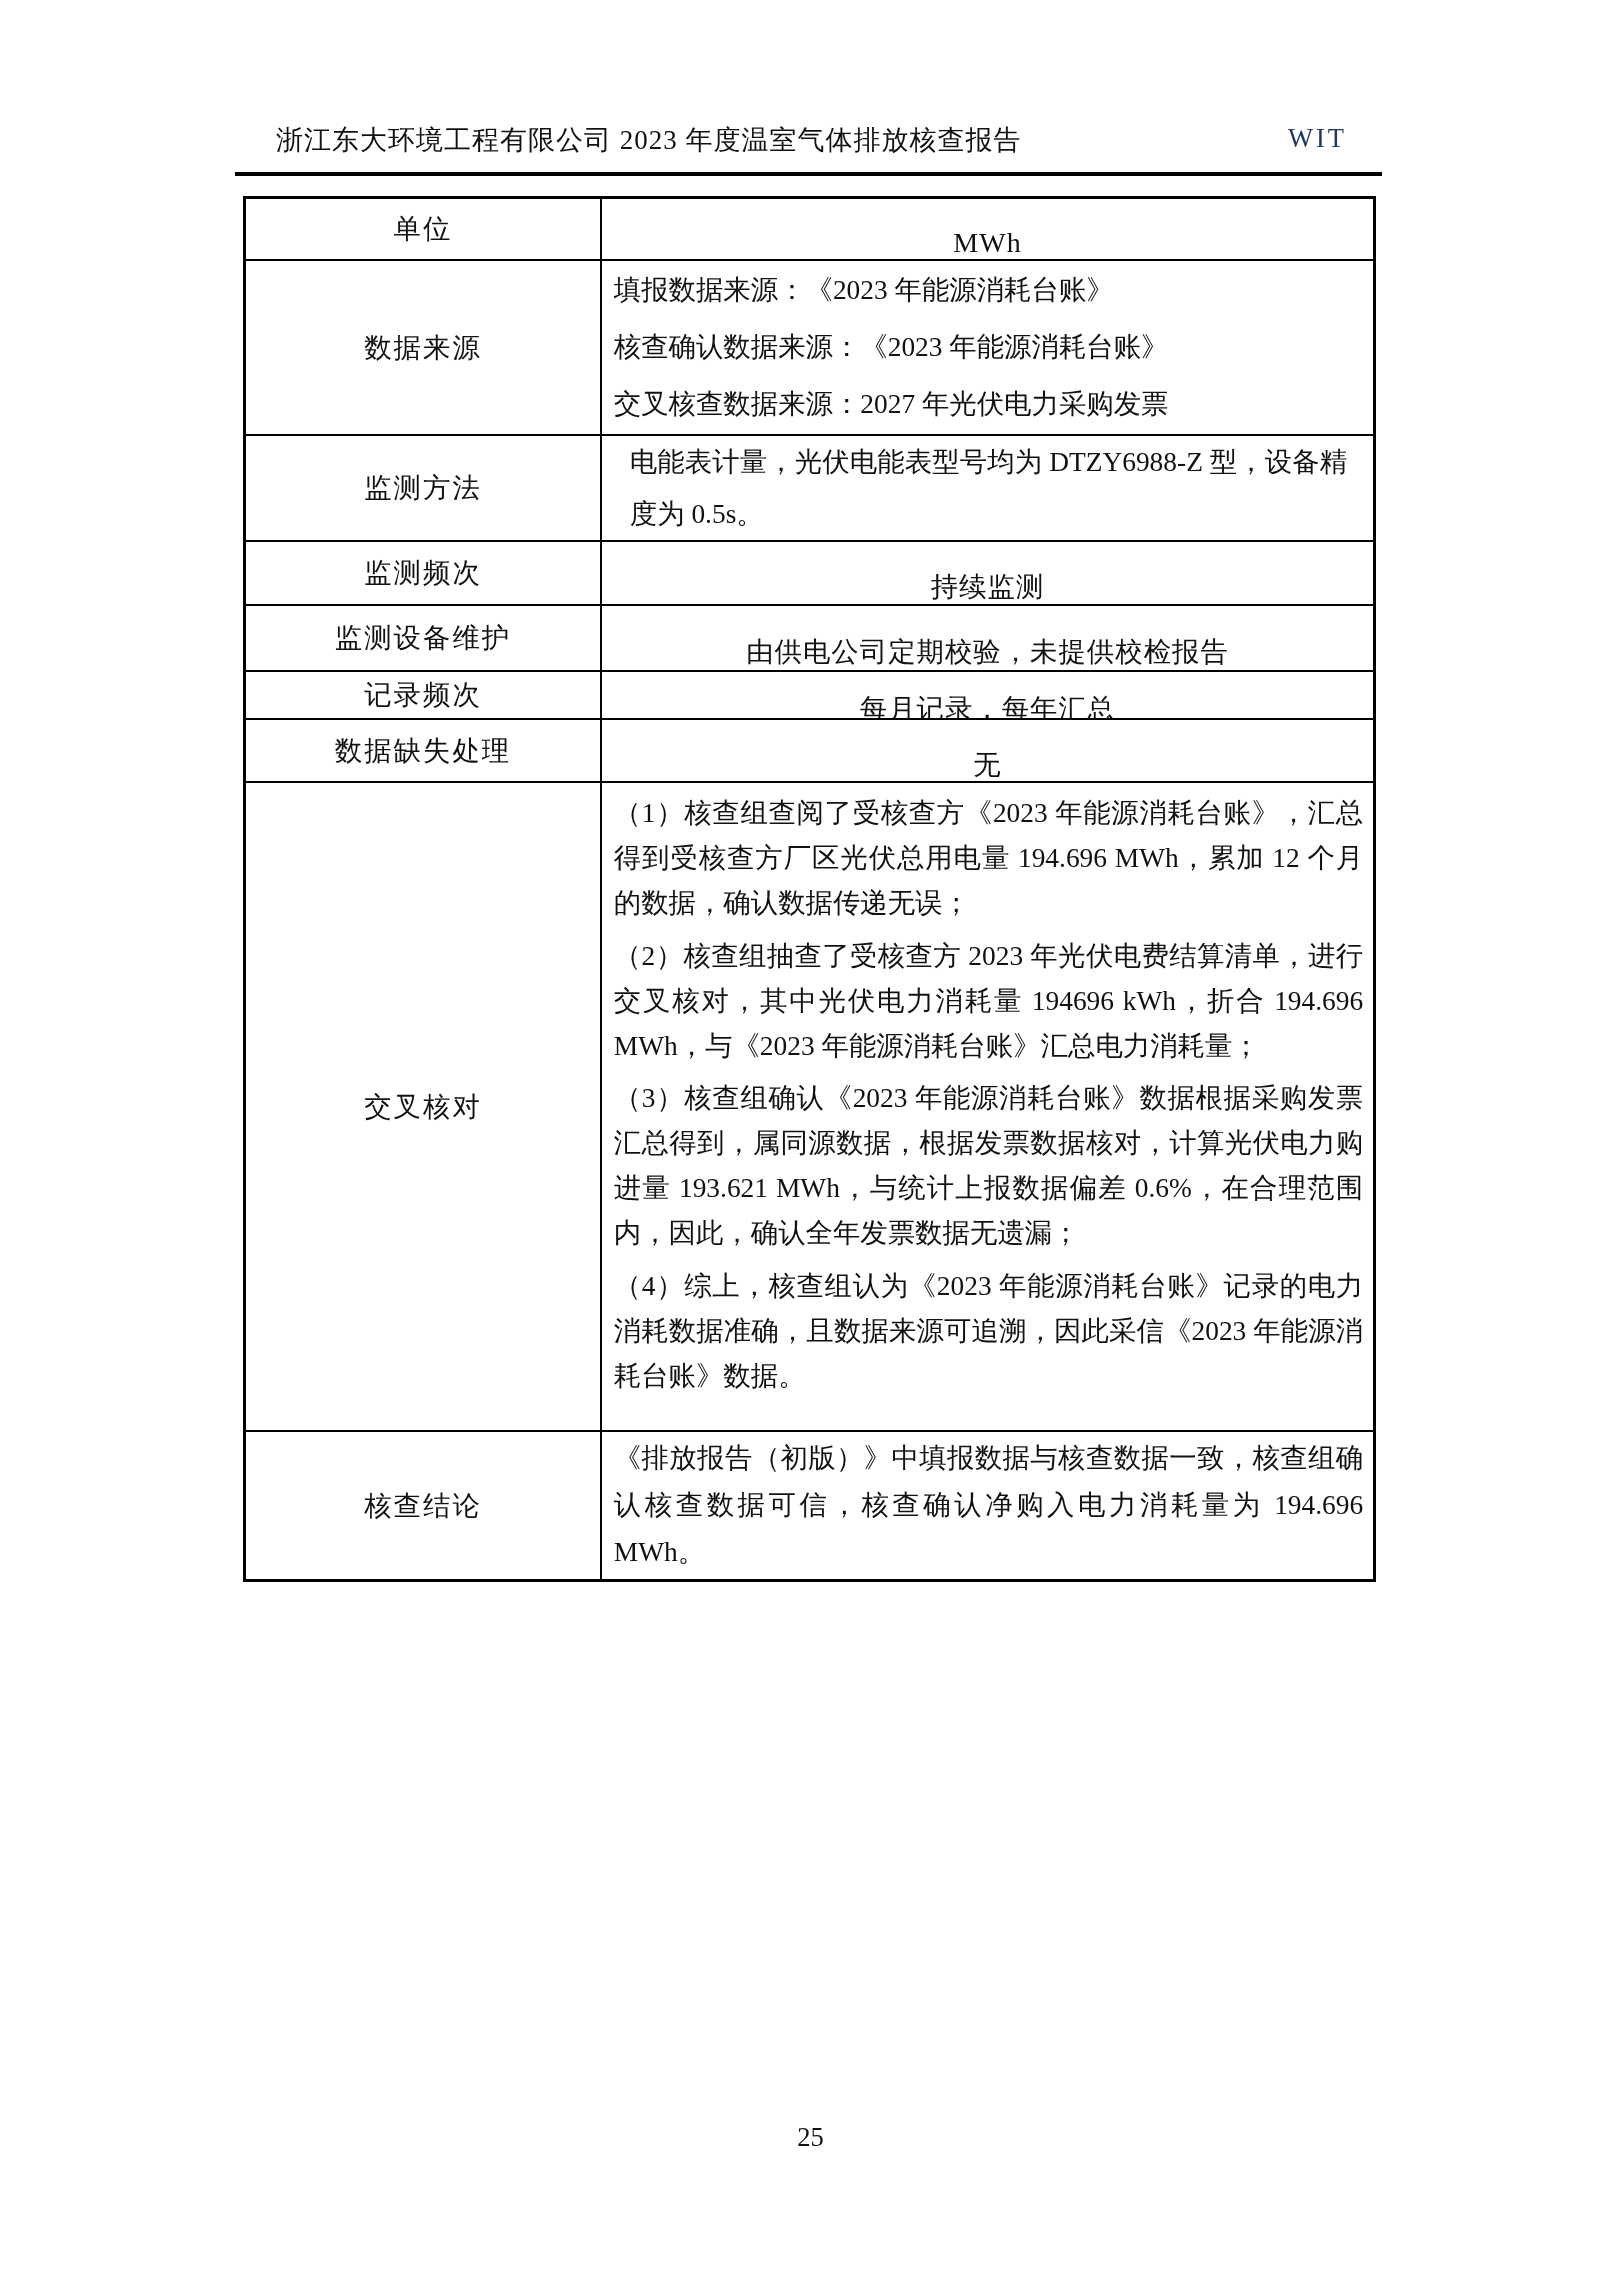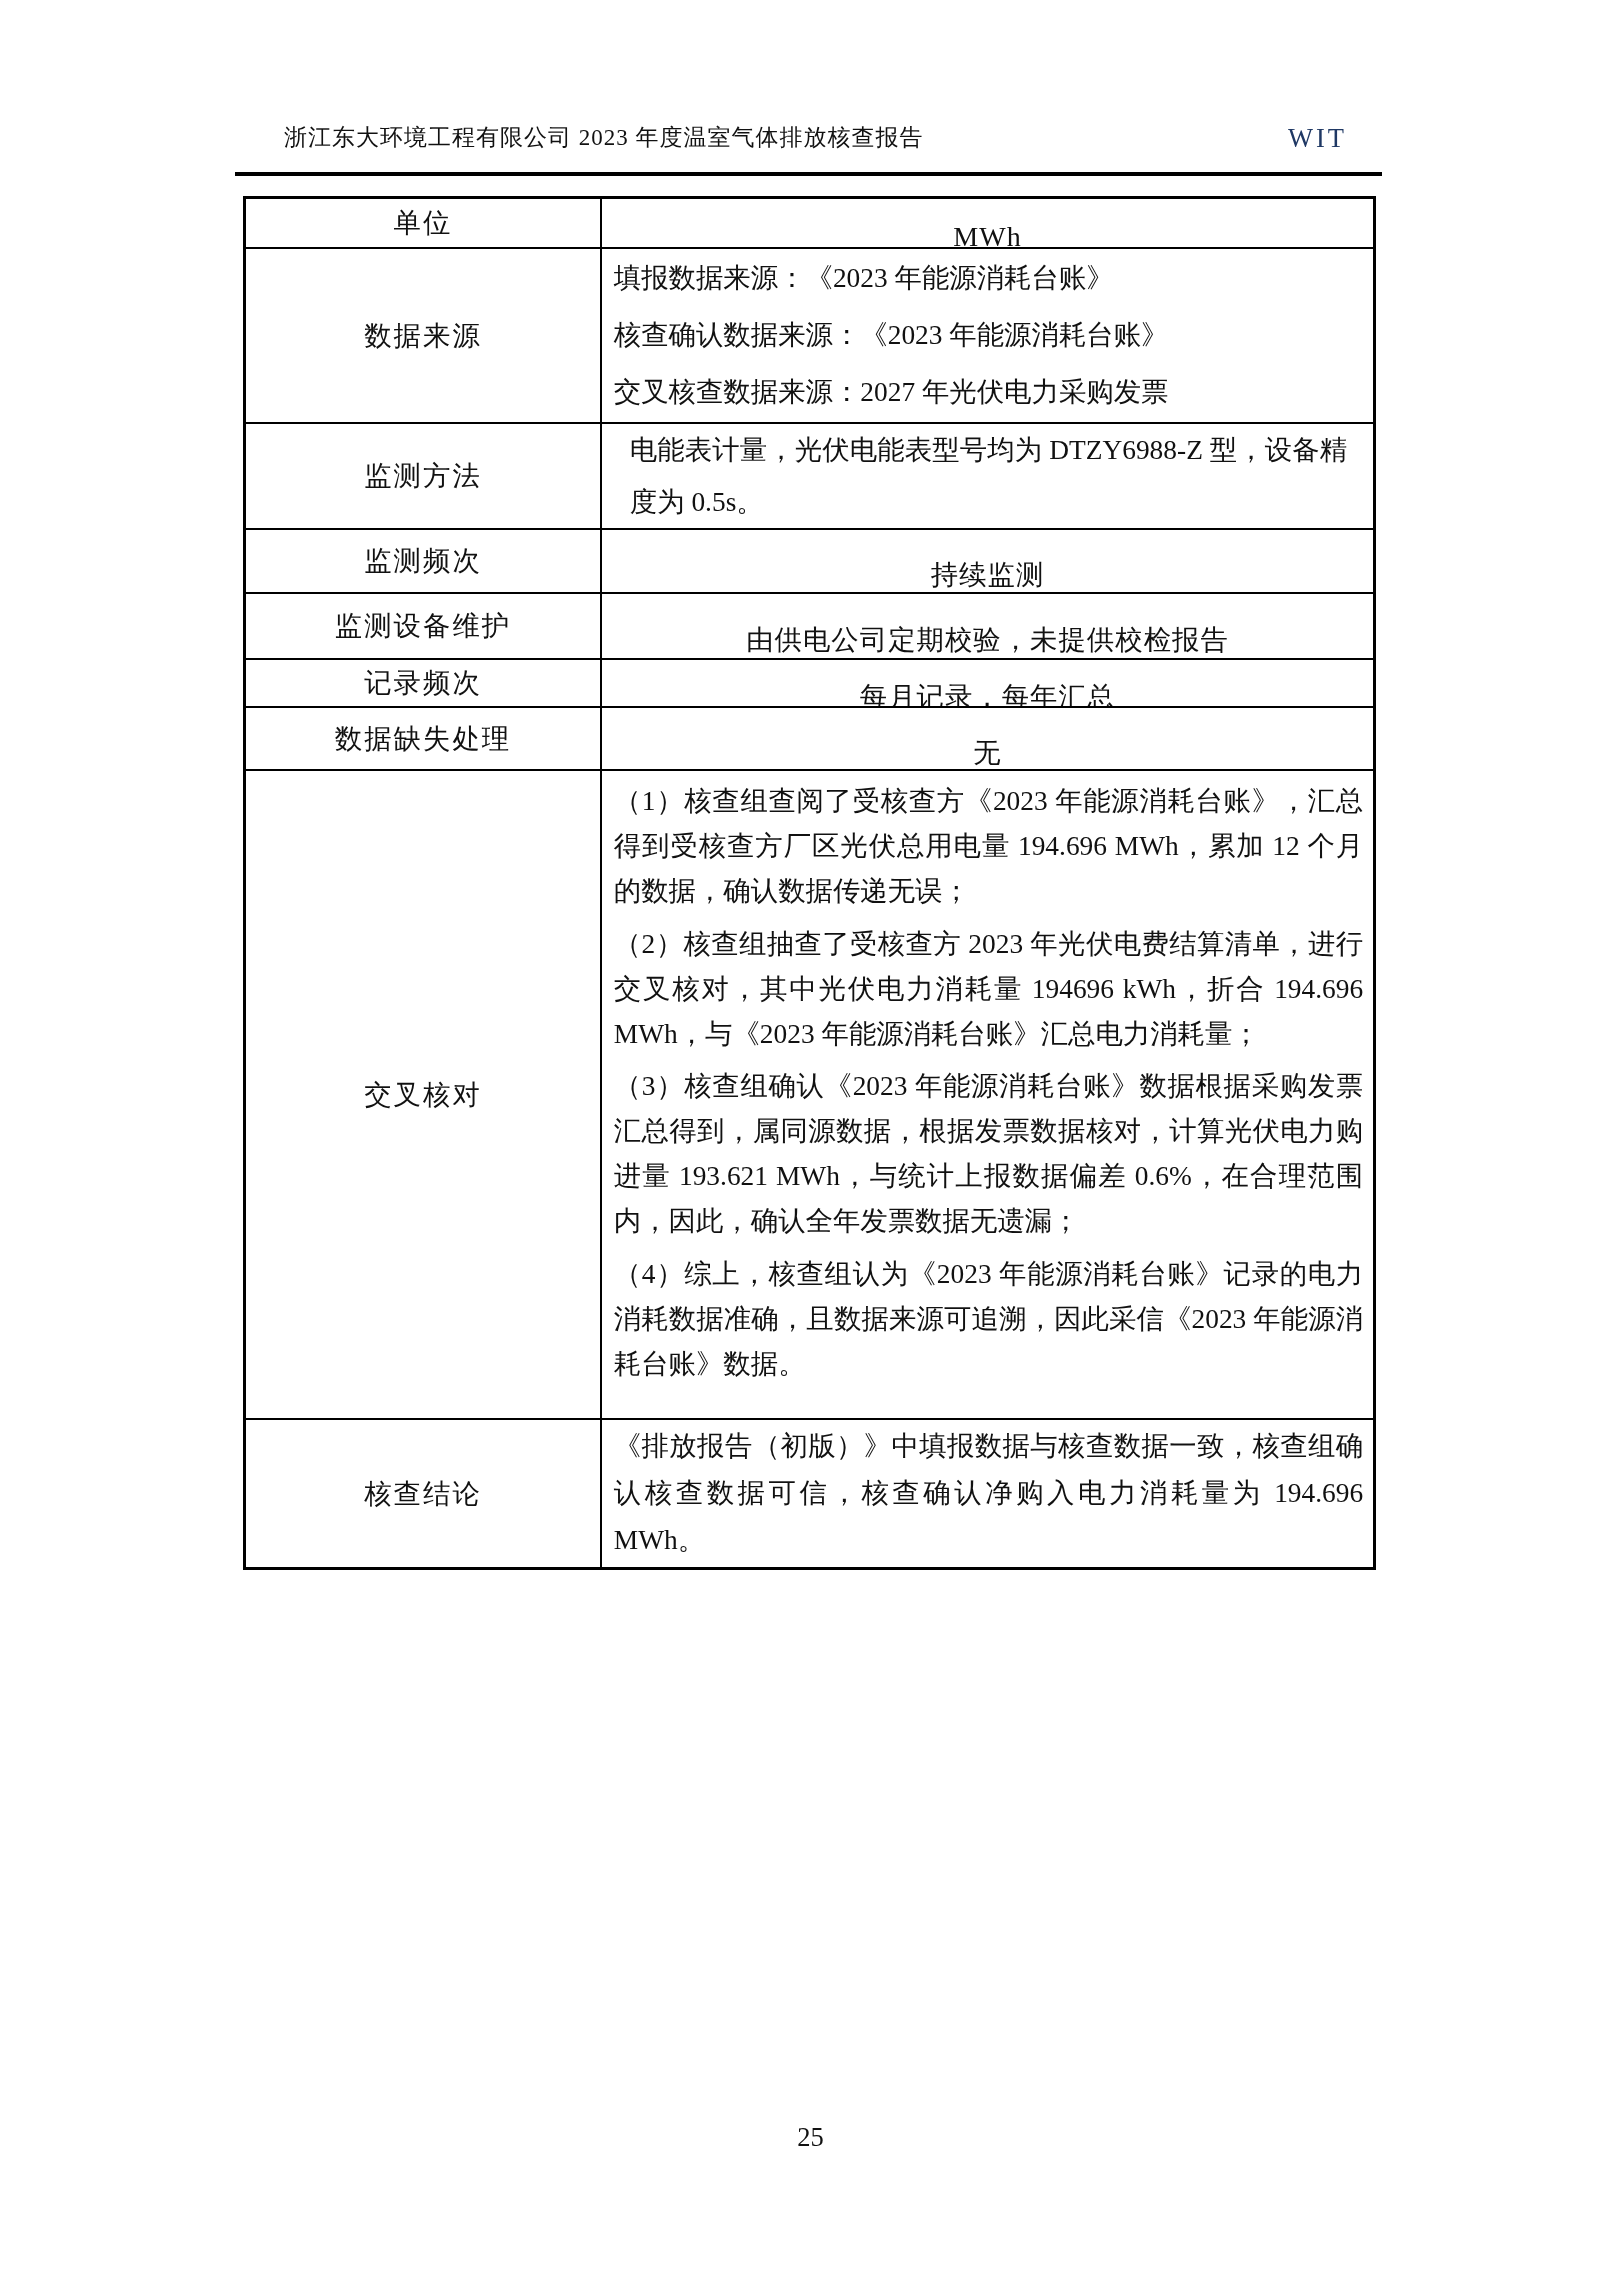--- a/index.html
+++ b/index.html
@@ -5,22 +5,22 @@
   html, body { margin: 0; padding: 0; }
   body {
     width: 1621px; height: 2292px;
     position: relative;
     background: #ffffff;
     color: #111111;
     font-family: "Liberation Serif", "DejaVu Serif", serif;
   }
   
   .hdr-title {
-    position: absolute; left: 284px; top: 122px;
-    font-size: 23px; letter-spacing: 1px; white-space: nowrap;
+    position: absolute; left: 276px; top: 122px;
+    font-size: 27px; letter-spacing: 1px; white-space: nowrap;
   }
   .hdr-logo {
     position: absolute; left: 1288px; top: 123px;
     font-size: 26.5px; letter-spacing: 2.9px; color: #1f3864;
   }
   .hdr-rule {
     position: absolute; left: 235px; top: 172px;
     width: 1147px; height: 3.9px; background: #000;
   }
   
@@ -39,21 +39,21 @@
     display: flex; align-items: center; justify-content: center;
     text-align: center; letter-spacing: 2px;
   }
   .cell-value {
     flex: 1; box-sizing: border-box; min-width: 0;
     display: flex; flex-direction: column; justify-content: center;
   }
   .center-val { align-items: center; text-align: right; letter-spacing: 1px; margin-top: 28px; }
   .left-val   { padding: 0 9.8px 0 11.8px; text-align: justify; }
   
-  .r-unit    { height: 50px; }
+  .r-unit    { height: 62px; }
   .r-source  { height: 175px; }
   .r-method  { height: 106px; }
   .r-freq    { height: 64px; }
   .r-maint   { height: 66px; }
   .r-record  { height: 48px; }
   .r-missing { height: 63px; }
   .r-cross   { height: 649px; }
   .r-concl   { height: 147px; }
   .src-line  { line-height: 57px; white-space: nowrap; }
   .method-p  { line-height: 52px; margin: 16px; }

